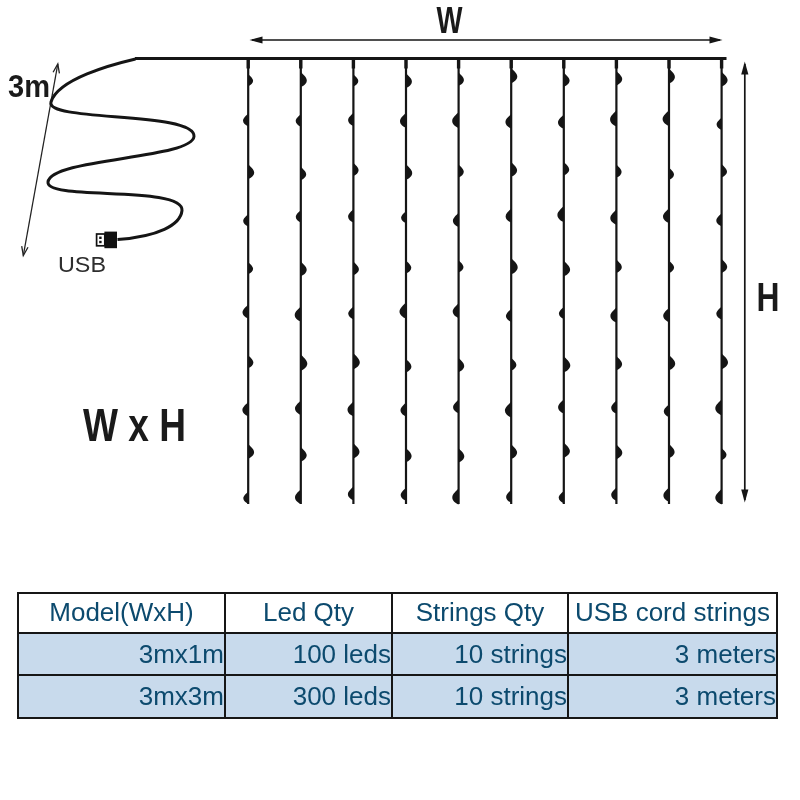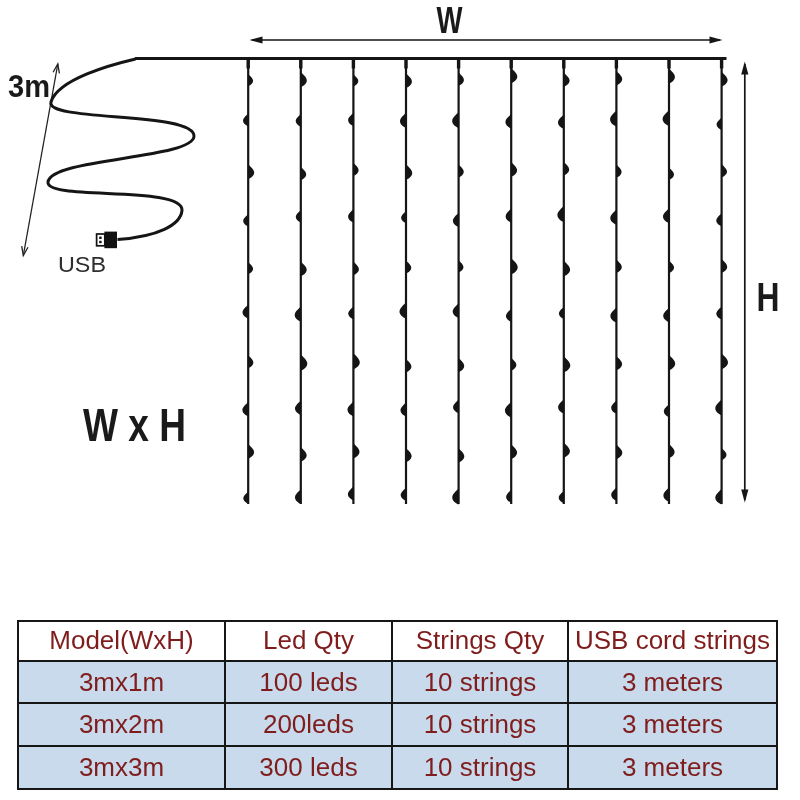--- a/index.html
+++ b/index.html
@@ -1,23 +1,23 @@
 <!DOCTYPE html>
 <html><head>
 <meta charset="utf-8">
 <style>
   html,body { margin:0; padding:0; width:800px; height:800px; background:#ffffff;
     font-family: "Liberation Sans", sans-serif; }
   #diagram { position:absolute; left:0; top:0; will-change: transform; }
   table { position:absolute; left:16.5px; top:592px; will-change: transform; border-collapse:collapse; table-layout:fixed;
-    font-family:"Liberation Sans", sans-serif; color:#7f1d1d;margin-top:28px; }
+    font-family:"Liberation Sans", sans-serif; color:#0c4a6e; }
   td { border:2.5px solid #161616; text-align:center; vertical-align:middle; padding:0;
     overflow:hidden; white-space:nowrap; }
   tr.h td { background:#ffffff; height:37.6px; font-size:26px; }
-  tr.d td { background:#c8daec; height:40.9px; font-size:26px; }
+  tr.d td { background:#c8daec; height:40.9px; font-size:26px;text-align:right; }
 </style>
 </head>
 <body>
 <svg id="diagram" width="800" height="580" viewBox="0 0 800 580" xmlns="http://www.w3.org/2000/svg">
 <line x1="135" y1="58.5" x2="726.5" y2="58.5" stroke="#151515" stroke-width="3.2"></line>
 <line x1="248.2" y1="58.5" x2="248.2" y2="504" stroke="#151515" stroke-width="2.2"></line>
 <line x1="300.8" y1="58.5" x2="300.8" y2="504" stroke="#151515" stroke-width="2.2"></line>
 <line x1="353.4" y1="58.5" x2="353.4" y2="504" stroke="#151515" stroke-width="2.2"></line>
 <line x1="406.0" y1="58.5" x2="406.0" y2="504" stroke="#151515" stroke-width="2.2"></line>
 <line x1="458.6" y1="58.5" x2="458.6" y2="504" stroke="#151515" stroke-width="2.2"></line>
@@ -172,25 +172,19 @@
         <td>Strings Qty</td>
         <td>USB cord strings</td>
       </tr>
   <tr class="d">
         <td>3mx1m</td>
         <td>100 leds</td>
         <td>10 strings</td>
         <td>3 meters</td>
       </tr>
   <tr class="d">
-        <td>3mx2m</td>
-        <td>200leds</td>
-        <td>10 strings</td>
-        <td>3 meters</td>
-      </tr>
-  <tr class="d">
         <td>3mx3m</td>
         <td>300 leds</td>
         <td>10 strings</td>
         <td>3 meters</td>
       </tr>
 </tbody>
   </table>
 
 </body></html>

